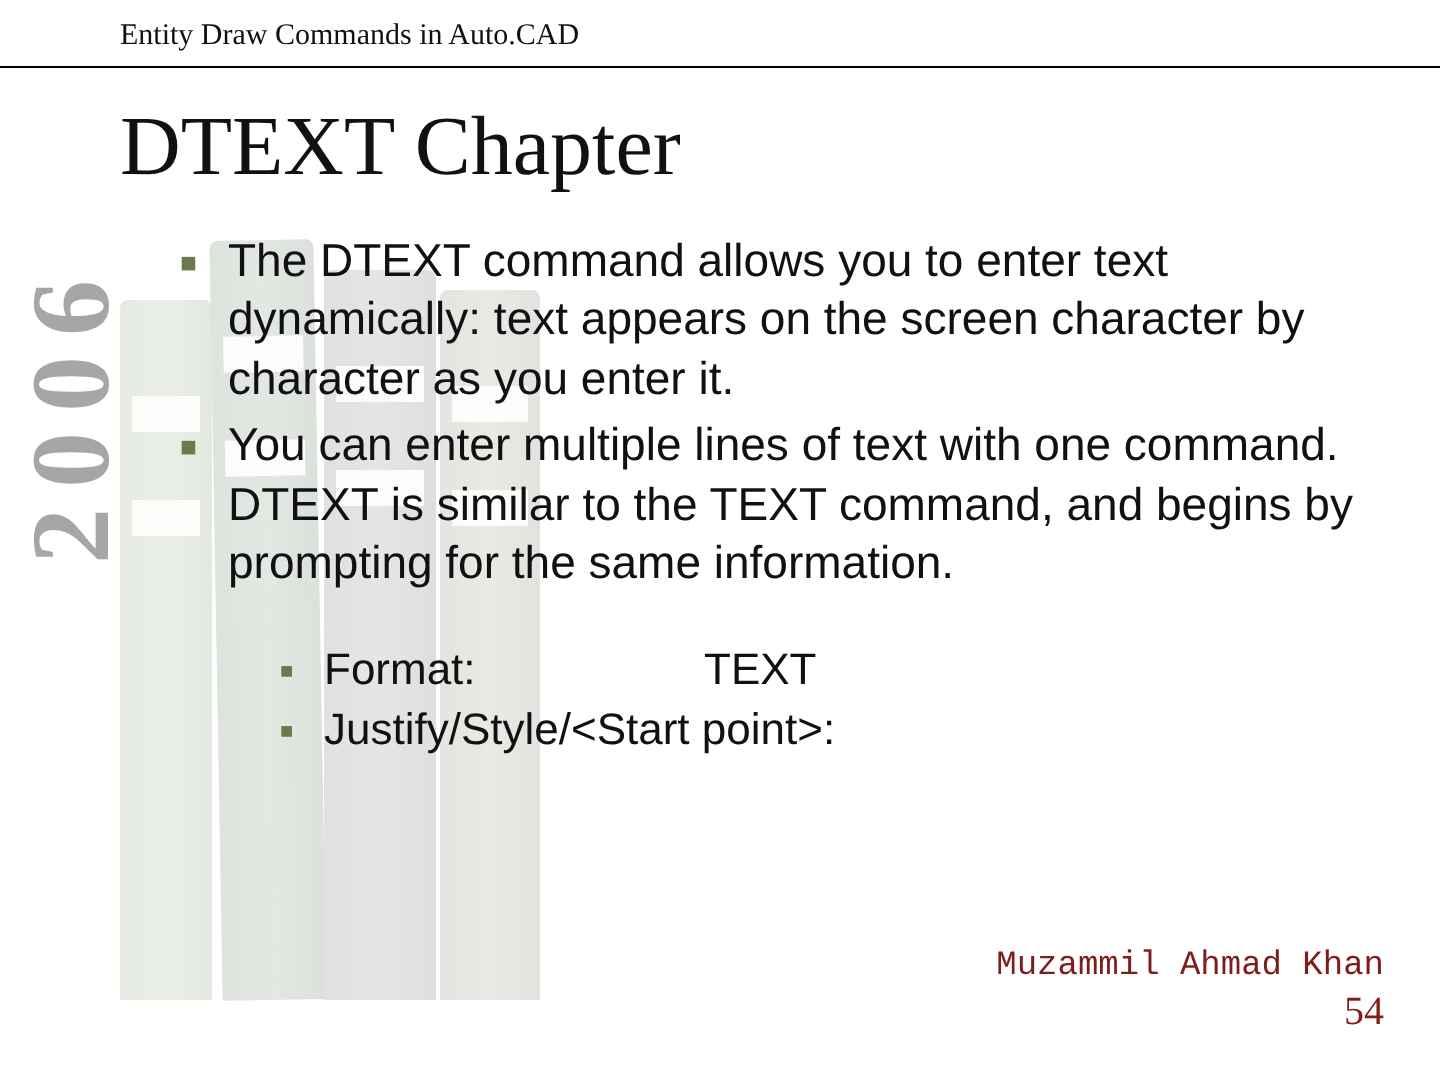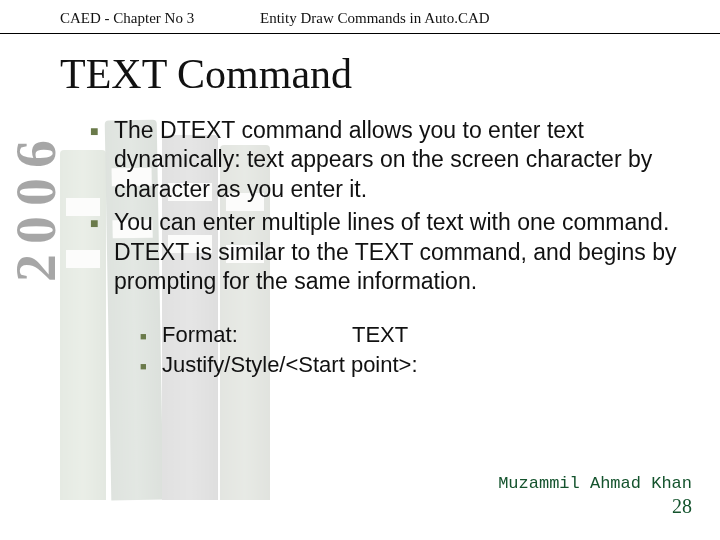--- a/index.html
+++ b/index.html
@@ -105,21 +105,21 @@
   .bul2 .tx { flex: 1; }
   .bul2 .lbl { display:inline-block; width: 190px; }
   .footer {
     position: absolute;
     right: 28px;
     bottom: 22px;
     z-index: 2;
     text-align: right;
     font-family: "Courier New", Courier, monospace;
     font-size: 17px;
-    color: #14532d;
+    color: #7f1d1d;
     line-height: 1.2;
   }
   .footer .num {
     font-family: "Times New Roman", Times, serif;
     font-size: 20px;
   }
 </style>
 </head>
 <body>
 
@@ -137,25 +137,24 @@
       <div class="lbl m"></div>
     </div>
   <div class="book b4">
       <div class="lbl t"></div>
       <div class="lbl m"></div>
     </div>
 </div>
 <div class="overlay"></div>
 
 <div class="header">
-  <div class="left">CAED - Chapter No 3</div>
   <div class="right">Entity Draw Commands in Auto.CAD</div>
 </div>
 
-<div class="title">TEXT Command</div>
+<div class="title">DTEXT Chapter</div>
 
 <div class="year">2006</div>
 
 <div class="content">
   <div class="bul1">
     <div class="mk">■</div>
     <div class="tx">The DTEXT command allows you to enter text dynamically: text appears on the screen character by character as you enter it.</div>
   </div>
   <div class="bul1">
     <div class="mk">■</div>
@@ -173,14 +172,14 @@
       <div class="mk">■</div>
       <div class="tx">
         <span>Justify/Style/&lt;Start point&gt;:</span><span></span>
       </div>
     </div>
   </div>
 </div>
 
 <div class="footer">
   <div>Muzammil Ahmad Khan</div>
-  <div class="num">28</div>
+  <div class="num">54</div>
 </div>
 
 </body></html>

